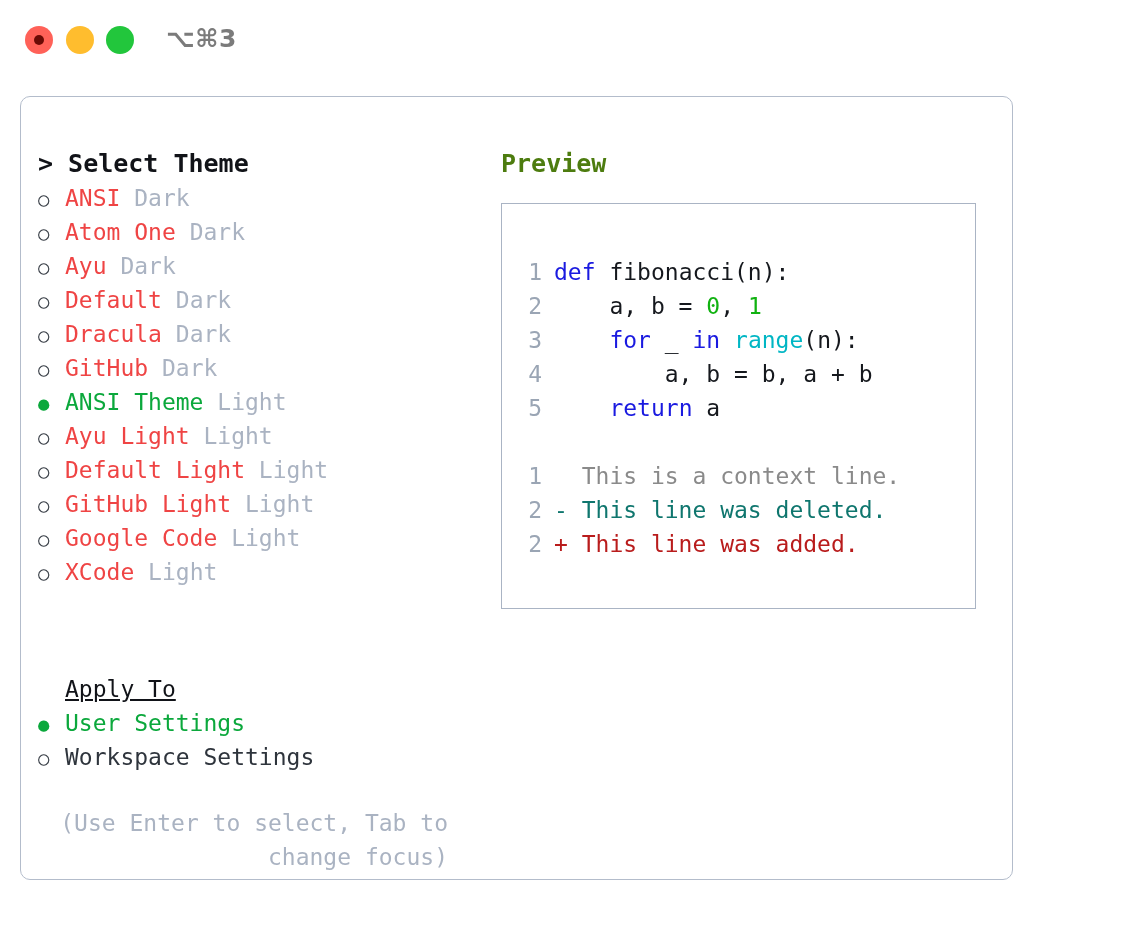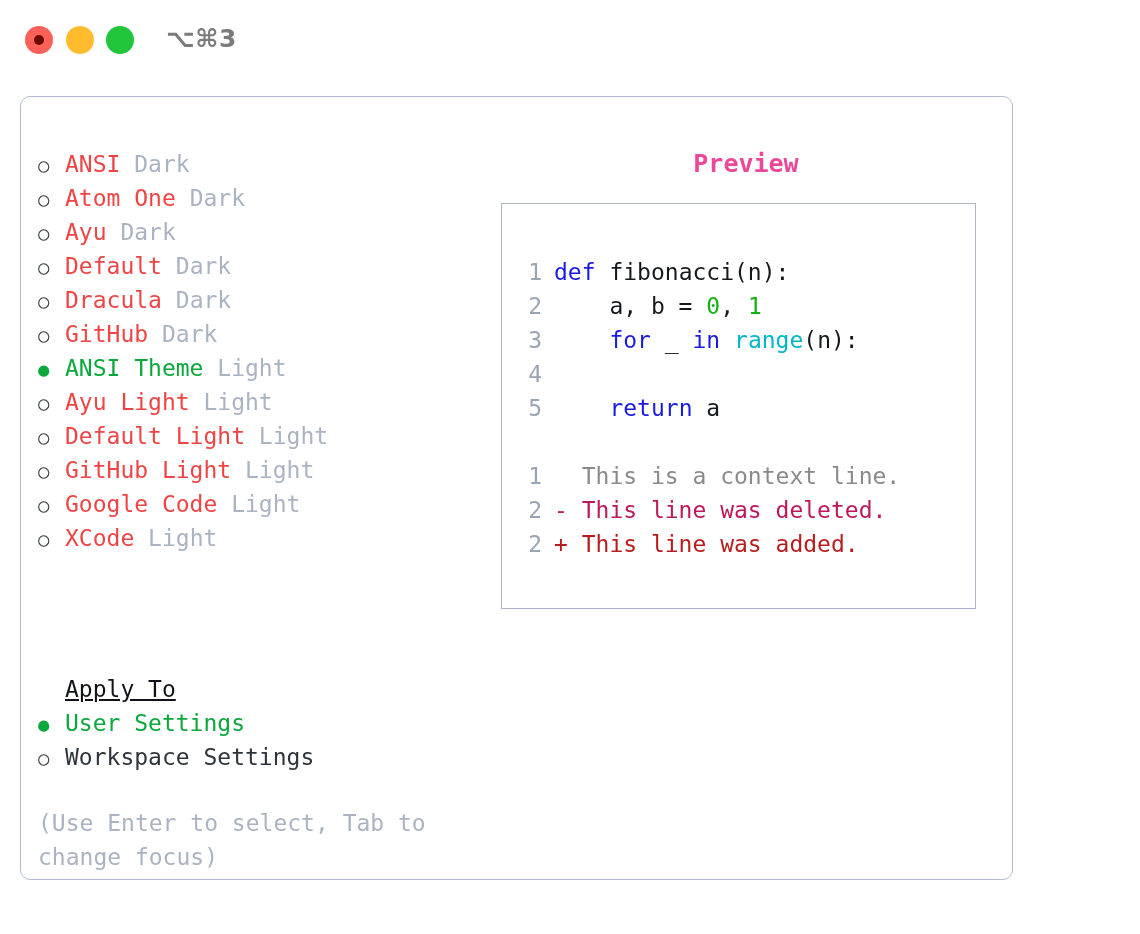--- a/index.html
+++ b/index.html
@@ -137,36 +137,36 @@
 
   
   #hint-text {
     position: absolute;
     left: 17px;
     top: 709px;
     width: 410px;
     font-size: 23px;
     line-height: 34px;
     color: #aab3c2;
+    text-align: right;
   }
 
   
   #preview-panel {
     position: absolute;
     left: 480px;
     top: 50px;
     width: 490px;
   }
   #preview-header {
     font-size: 25px;
     font-weight: 700;
-    color: #ec4899;
-    line-height: 34px;
-    white-space: pre;
-    text-align: center;
+    color: #4d7c0f;
+    line-height: 34px;
+    white-space: pre;
   }
   #preview-box {
     position: absolute;
     left: 0px;
     top: 56px;
     width: 475px;
     height: 406px;
     border: 1.6px solid #aab4c4;
     box-sizing: border-box;
     background: #ffffff;
@@ -192,40 +192,41 @@
     margin-right: 12px;
   }
   .code-text { white-space: pre; }
 
   
   .tok-kw   { color: #1a1ae0; }
   .tok-fn   { color: #00b6c4; }
   .tok-num  { color: #11b211; }
   .tok-txt  { color: #15181d; }
   .tok-ctx  { color: #8a8a8a; }
-  .tok-del  { color: #be185d; }
+  .tok-del  { color: #0f766e; }
   .tok-add  { color: #b91c1c; margin-top: 12px; }
 
   .blank-line { height: 34px; }
 </style>
 </head>
 <body>
 
 <div id="app-window">
 
   <div id="titlebar">
     <div class="dot" id="dot-close"></div>
     <div class="dot" id="dot-minimize"></div>
     <div class="dot" id="dot-zoom"></div>
     <div id="shortcut-label">⌥⌘3</div>
   </div>
 
   <div id="main-card">
 
     <div id="theme-panel">
+      <div id="theme-header">&gt; Select Theme</div>
       <div id="theme-list">
           <div class="theme-row"><span class="radio">○</span><span class="theme-name">ANSI</span><span class="theme-variant"> Dark</span></div>
           <div class="theme-row"><span class="radio">○</span><span class="theme-name">Atom One</span><span class="theme-variant"> Dark</span></div>
           <div class="theme-row"><span class="radio">○</span><span class="theme-name">Ayu</span><span class="theme-variant"> Dark</span></div>
           <div class="theme-row"><span class="radio">○</span><span class="theme-name">Default</span><span class="theme-variant"> Dark</span></div>
           <div class="theme-row"><span class="radio">○</span><span class="theme-name">Dracula</span><span class="theme-variant"> Dark</span></div>
           <div class="theme-row"><span class="radio">○</span><span class="theme-name">GitHub</span><span class="theme-variant"> Dark</span></div>
           <div class="theme-row selected"><span class="radio on">●</span><span class="theme-name">ANSI Theme</span><span class="theme-variant"> Light</span></div>
           <div class="theme-row"><span class="radio">○</span><span class="theme-name">Ayu Light</span><span class="theme-variant"> Light</span></div>
           <div class="theme-row"><span class="radio">○</span><span class="theme-name">Default Light</span><span class="theme-variant"> Light</span></div>
@@ -245,21 +246,21 @@
 
     <div id="hint-text">(Use Enter to select, Tab to change focus)</div>
 
     <div id="preview-panel">
       <div id="preview-header">Preview</div>
       <div id="preview-box">
         <div id="code-area">
             <div class="code-line"><span class="lineno">1</span><span class="code-text"><span class="tok-kw">def </span><span class="tok-txt">fibonacci(n):</span></span></div>
             <div class="code-line"><span class="lineno">2</span><span class="code-text"><span class="tok-txt">    a, b = </span><span class="tok-num">0</span><span class="tok-txt">, </span><span class="tok-num">1</span></span></div>
             <div class="code-line"><span class="lineno">3</span><span class="code-text"><span class="tok-txt">    </span><span class="tok-kw">for</span><span class="tok-txt"> _ </span><span class="tok-kw">in</span><span class="tok-txt"> </span><span class="tok-fn">range</span><span class="tok-txt">(n):</span></span></div>
-            <div class="code-line"><span class="lineno">4</span></div>
+            <div class="code-line"><span class="lineno">4</span><span class="code-text"><span class="tok-txt">        a, b = b, a + b</span></span></div>
             <div class="code-line"><span class="lineno">5</span><span class="code-text"><span class="tok-txt">    </span><span class="tok-kw">return</span><span class="tok-txt"> a</span></span></div>
             <div class="blank-line"></div>
             <div class="code-line"><span class="lineno">1</span><span class="code-text"><span class="tok-ctx">  This is a context line.</span></span></div>
             <div class="code-line"><span class="lineno">2</span><span class="code-text"><span class="tok-del">- This line was deleted.</span></span></div>
             <div class="code-line"><span class="lineno">2</span><span class="code-text"><span class="tok-add">+ This line was added.</span></span></div>
           </div>
       </div>
     </div>
 
   </div>

